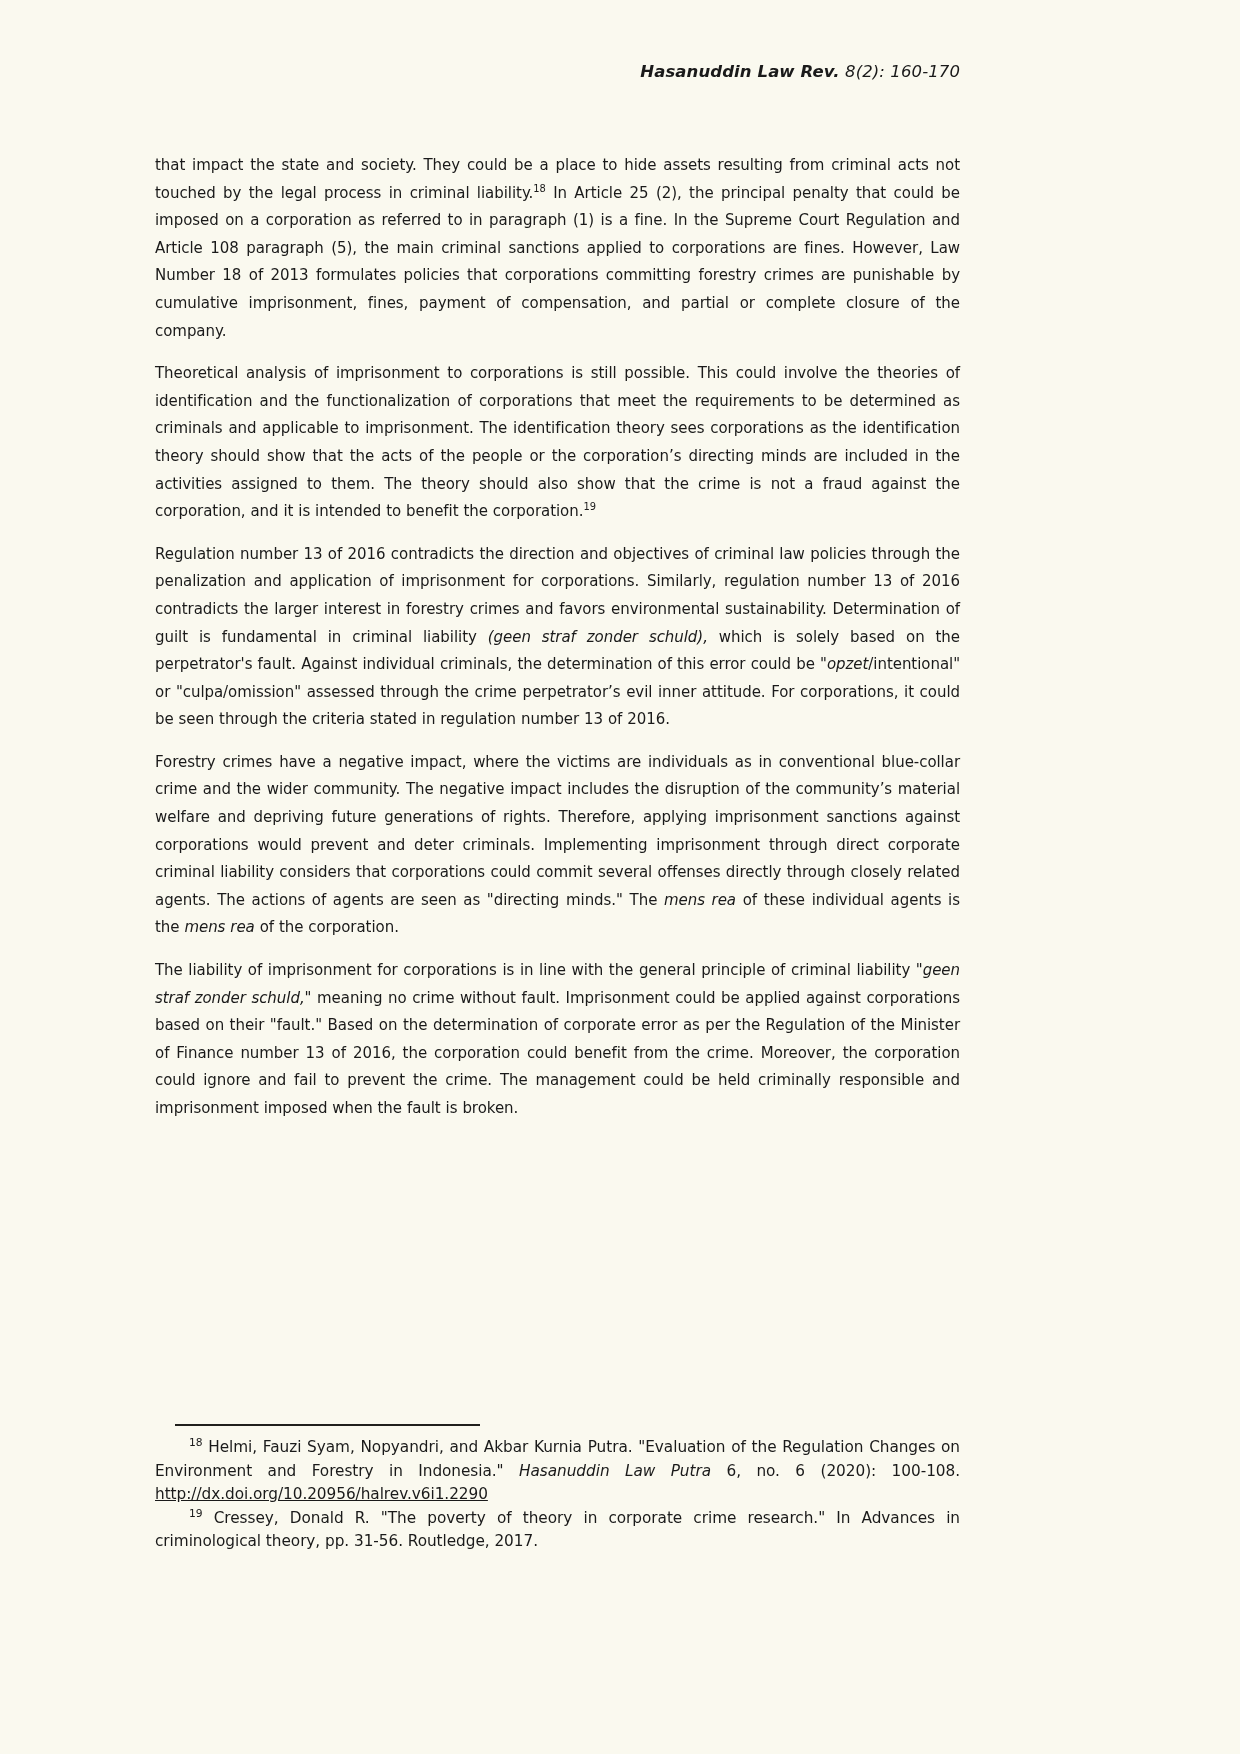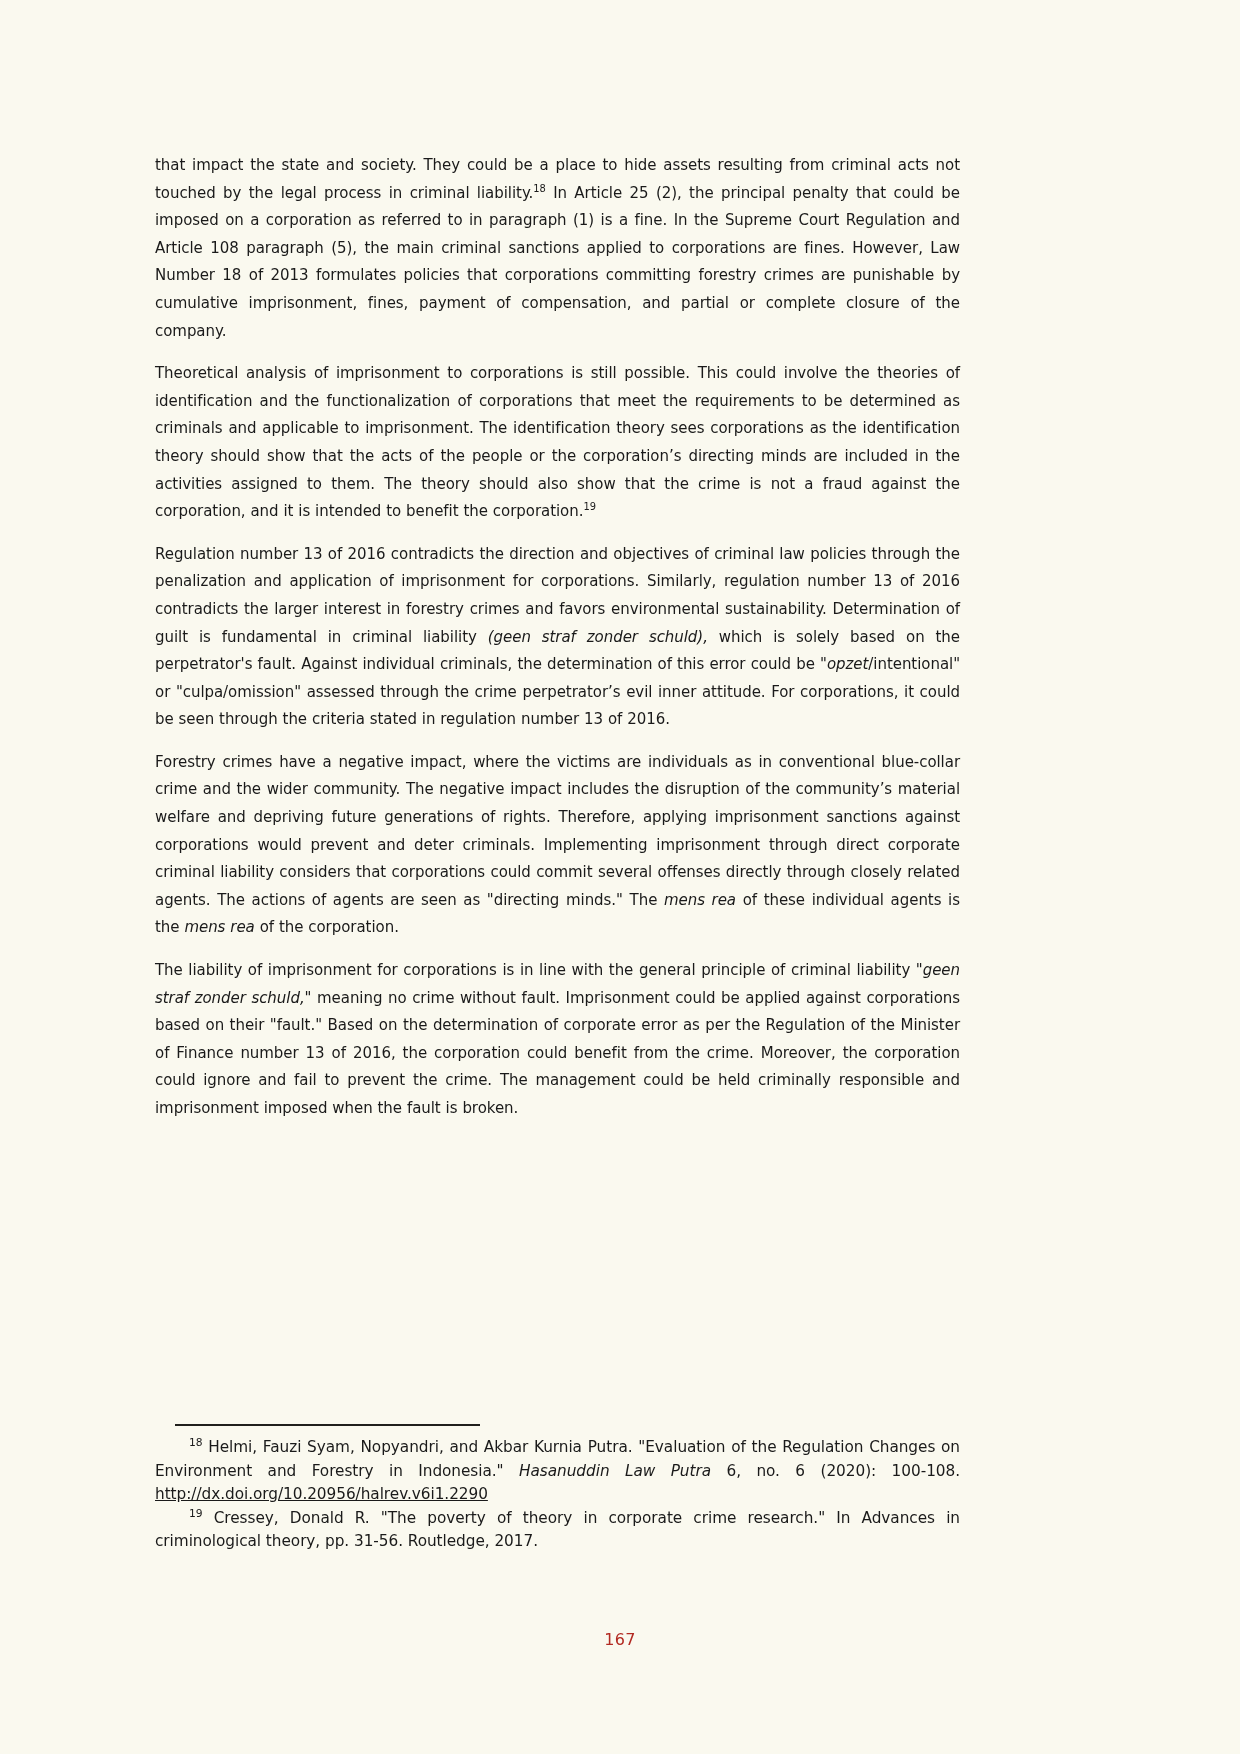--- a/index.html
+++ b/index.html
@@ -100,32 +100,35 @@
     font-size: 16px;
     color: #b22a22;
     letter-spacing: 0.3px;
   }
 </style>
 </head>
 <body>
 
 <div class="page">
 
+  <div class="running-head">
+    <span class="jrn">Hasanuddin Law Rev.</span>
+    <span class="vol">8(2): 160-170</span>
+  </div>
 
   <div class="body-col" id="body-col">
       <p class="para"><span>that impact the state and society. They could be a place to hide assets resulting from criminal acts not touched by the legal process in criminal liability.</span><sup class="fn">18</sup><span> In Article 25 (2), the principal penalty that could be imposed on a corporation as referred to in paragraph (1) is a fine. In the Supreme Court Regulation and Article 108 paragraph (5), the main criminal sanctions applied to corporations are fines. However, Law Number 18 of 2013 formulates policies that corporations committing forestry crimes are punishable by cumulative imprisonment, fines, payment of compensation, and partial or complete closure of the company.</span></p>
       <p class="para"><span>Theoretical analysis of imprisonment to corporations is still possible. This could involve the theories of identification and the functionalization of corporations that meet the requirements to be determined as criminals and applicable to imprisonment. The identification theory sees corporations as the identification theory should show that the acts of the people or the corporation’s directing minds are included in the activities assigned to them. The theory should also show that the crime is not a fraud against the corporation, and it is intended to benefit the corporation.</span><sup class="fn">19</sup></p>
       <p class="para"><span>Regulation number 13 of 2016 contradicts the direction and objectives of criminal law policies through the penalization and application of imprisonment for corporations. Similarly, regulation number 13 of 2016 contradicts the larger interest in forestry crimes and favors environmental sustainability. Determination of guilt is fundamental in criminal liability </span><em>(geen straf zonder schuld),</em><span> which is solely based on the perpetrator's fault. Against individual criminals, the determination of this error could be "</span><em>opzet</em><span>/intentional" or "culpa/omission" assessed through the crime perpetrator’s evil inner attitude. For corporations, it could be seen through the criteria stated in regulation number 13 of 2016.</span></p>
       <p class="para"><span>Forestry crimes have a negative impact, where the victims are individuals as in conventional blue-collar crime and the wider community. The negative impact includes the disruption of the community’s material welfare and depriving future generations of rights. Therefore, applying imprisonment sanctions against corporations would prevent and deter criminals. Implementing imprisonment through direct corporate criminal liability considers that corporations could commit several offenses directly through closely related agents. The actions of agents are seen as "directing minds." The </span><em>mens rea</em><span> of these individual agents is the </span><em>mens rea</em><span> of the corporation.</span></p>
       <p class="para"><span>The liability of imprisonment for corporations is in line with the general principle of criminal liability </span><em>"geen straf zonder schuld,"</em><span> meaning no crime without fault. Imprisonment could be applied against corporations based on their "fault." Based on the determination of corporate error as per the Regulation of the Minister of Finance number 13 of 2016, the corporation could benefit from the crime. Moreover, the corporation could ignore and fail to prevent the crime. The management could be held criminally responsible and imprisonment imposed when the fault is broken.</span></p>
     </div>
 
   <div class="footnotes">
     <div class="fn-rule"></div>
     <div id="footnote-list">
         <p class="footnote"><sup class="fnum">18</sup><span> Helmi, Fauzi Syam, Nopyandri, and Akbar Kurnia Putra. "Evaluation of the Regulation Changes on Environment and Forestry in Indonesia." </span><em>Hasanuddin Law Putra</em><span> 6, no. 6 (2020): 100-108. </span><a class="doi-link" href="#">http://dx.doi.org/10.20956/halrev.v6i1.2290</a></p>
         <p class="footnote"><sup class="fnum">19</sup><span> Cressey, Donald R. "The poverty of theory in corporate crime research." In Advances in criminological theory, pp. 31-56. Routledge, 2017.</span></p>
       </div>
   </div>
 
-  <div class="page-number">167</div>
 
 </div>
 
 </body></html>

